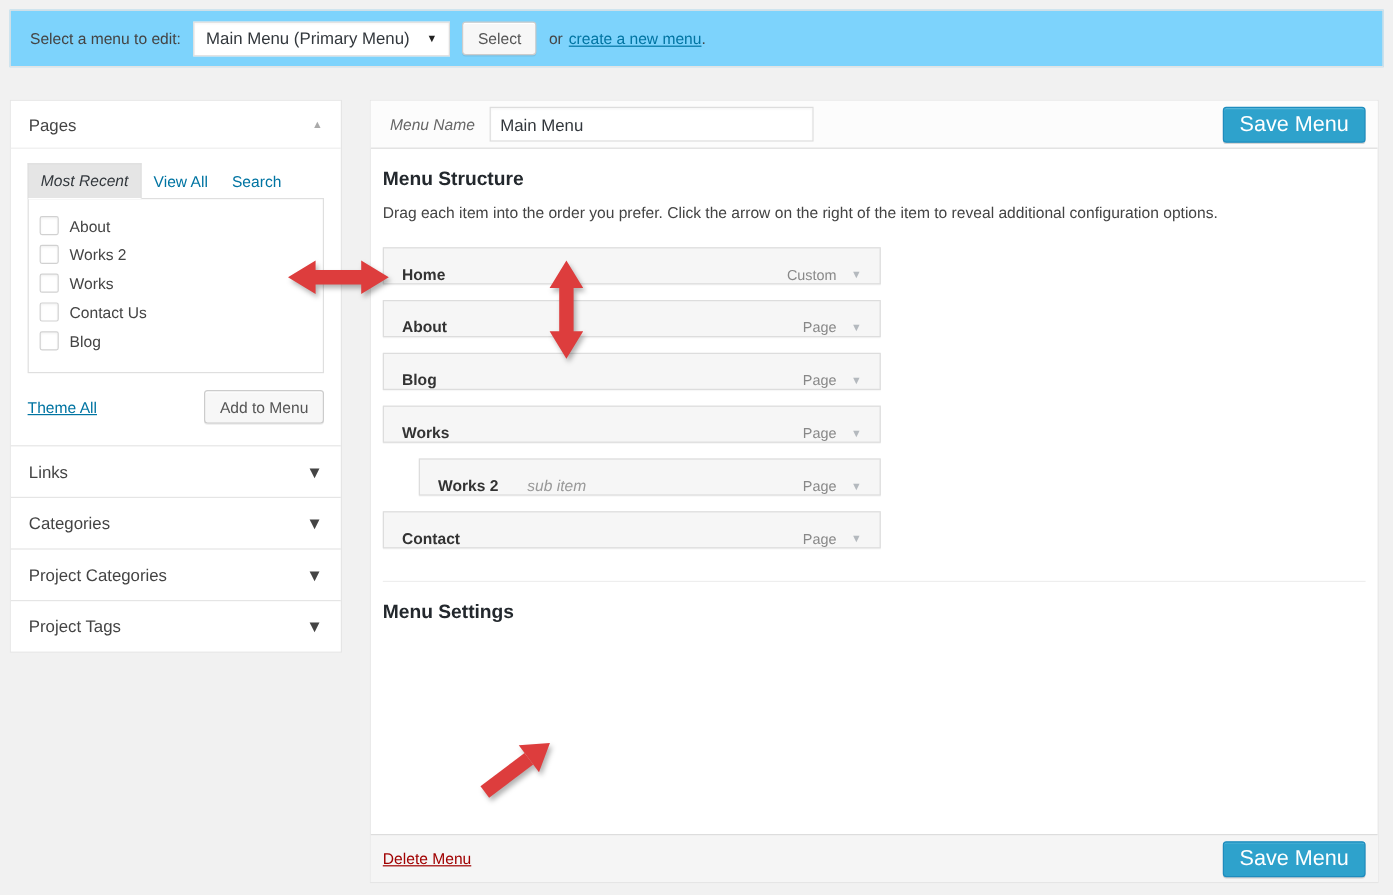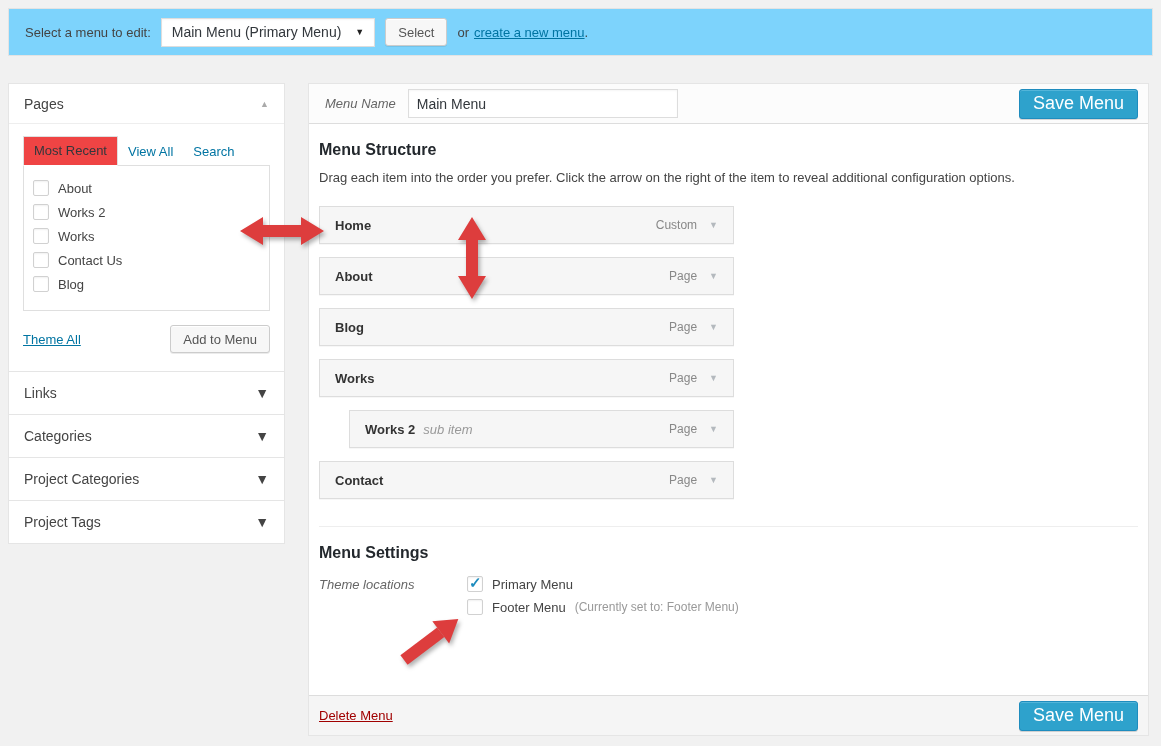--- a/index.html
+++ b/index.html
@@ -50,22 +50,22 @@
   }
   .acc-header .acc-caret { color: #aaa; font-size: 9px; }
   .acc-row {
     height: 43px; display: flex; align-items: center; justify-content: space-between;
     padding: 0 15px; font-size: 14px; color: #444; cursor: pointer;
     border-top: 1px solid #e5e5e5;
   }
   .pages-body { padding: 12px 14px 18px 14px; }
   .tabs { display: flex; align-items: flex-end; position: relative; z-index: 2; }
   .tab-active {
-    background: #ef4444; border: 1px solid #dfdfdf; border-bottom: 1px solid #fff;
-    margin-bottom: -1px; padding: 6px 10px 7px 10px; color: #32373c; cursor: pointer;
+    background: #e5e5e5; border: 1px solid #dfdfdf; border-bottom: 1px solid #fff;
+    margin-bottom: -1px; padding: 6px 10px 7px 10px; color: #32373c; cursor: pointer; font-style: italic;
   }
   .tab-link { padding: 6px 10px; color: #0074a2; cursor: pointer; }
   .checklist {
     border: 1px solid #dfdfdf; background: #fff; height: 146px;
     padding: 10px 0 0 9px; position: relative; z-index: 1;
   }
   .check-row { display: flex; align-items: center; gap: 9px; height: 24px; }
   .cb {
     width: 16px; height: 16px; background: #fff; border: 1px solid #d1d1d1;
     border-radius: 2px; flex: 0 0 auto; position: relative; cursor: pointer;
@@ -103,23 +103,23 @@
     color: #fff; height: 30px; padding: 0 13px; font-size: 18px; cursor: pointer;
     box-shadow: inset 0 1px 0 rgba(120,200,230,.5), 0 1px 0 rgba(0,0,0,.15);
   }
   .spacer { flex: 1; }
   .main-body { padding: 0 10px; }
   .h2 { font-size: 16px; font-weight: bold; color: #23282d; }
   .structure-title { margin: 17px 0 11px 0; }
   .structure-desc { color: #444; font-size: 13px; margin-bottom: 21px; }
   .menu-items { width: 415px; }
   .menu-item {
-    height: 38px; background: #f6f6f6; border: 1px solid #ddd;
-    display: flex; align-items: center; padding: 0 15px; margin-bottom: 13px;
-    cursor: move; box-shadow: 0 1px 0 rgba(0,0,0,.03);
+    height: 31px; background: #f6f6f6; border: 1px solid #ddd;
+    display: flex; align-items: flex-end; padding: 0 15px; margin-bottom: 13px;
+    cursor: move; box-shadow: 0 1px 0 rgba(0,0,0,.03); gap: 16px;
   }
   .menu-item.sub { margin-left: 30px; }
   .mi-label { font-weight: bold; color: #333; font-size: 13px; }
   .mi-sublabel { font-style: italic; color: #999; margin-left: 8px; }
   .mi-right { margin-left: auto; display: flex; align-items: center; gap: 12px; }
   .mi-type { color: #888; font-size: 12px; }
   .mi-caret { color: #b4b9be; font-size: 9px; cursor: pointer; }
   .divider { border-top: 1px solid #eee; margin-top: 27px; }
   .settings-title { margin: 17px 0 14px 0; }
   .settings-row { display: flex; margin-bottom: 13px; }
@@ -275,36 +275,20 @@
           <span class="mi-caret">▼</span>
         </span>
       </div>
     </div>
 
     <div class="divider"></div>
 
     <div class="h2 settings-title">Menu Settings</div>
 
 
-    <div class="settings-row">
-      <span class="settings-label">Theme locations</span>
-      <div class="settings-field">
-        <span class="field-line">
-          <span class="cb checked">
-              <span class="check-glyph">✓</span>
-            </span>
-          <span class="field-text">Primary Menu</span>
-        </span>
-        <span class="field-line">
-          <span class="cb"></span>
-          <span class="field-text">Footer Menu</span>
-          <span class="field-note">(Currently set to: Footer Menu)</span>
-        </span>
-      </div>
-    </div>
   </div>
 
   <div class="main-footer">
     <a class="delete-link">Delete Menu</a>
     <button class="btn-primary">Save Menu</button>
   </div>
 </div>
 
 <div class="arrow-overlay" style="left:237px; top:213px;">
   <svg width="90" height="36" viewBox="0 0 90 36">

